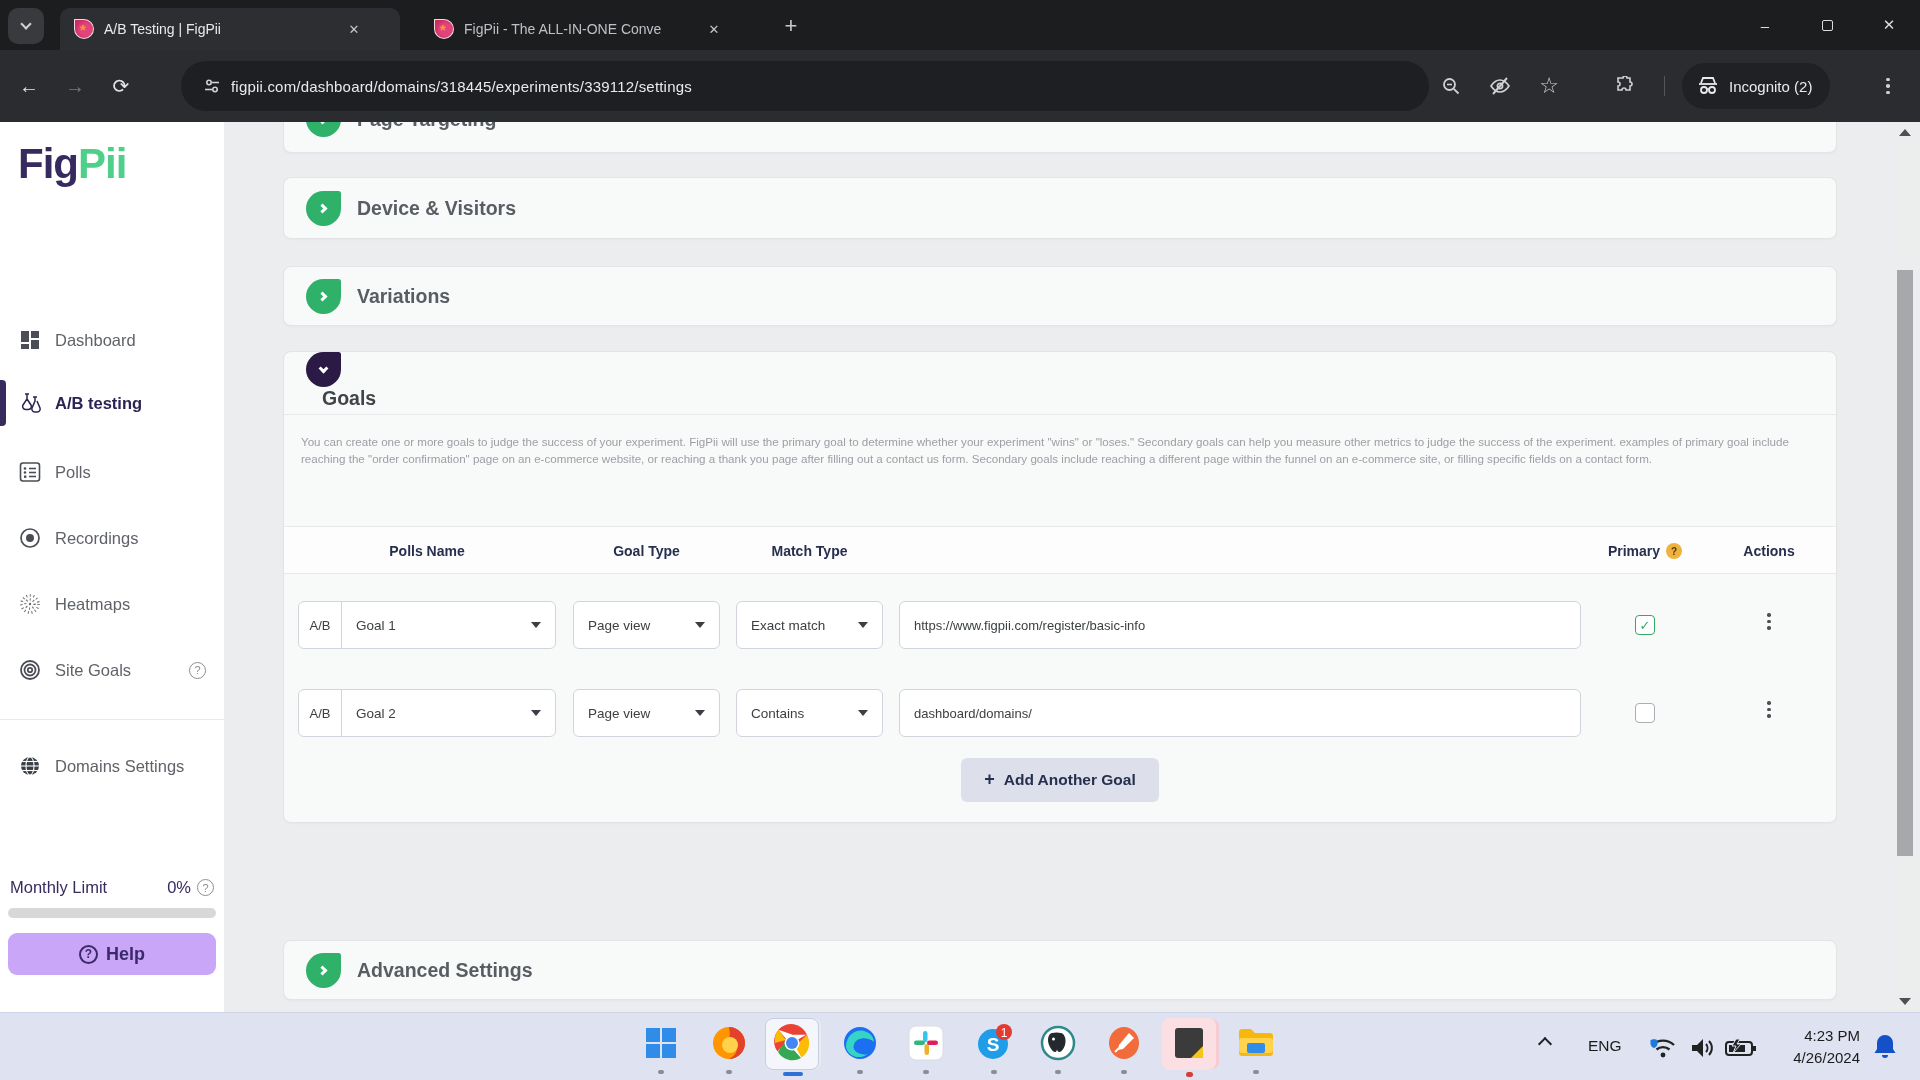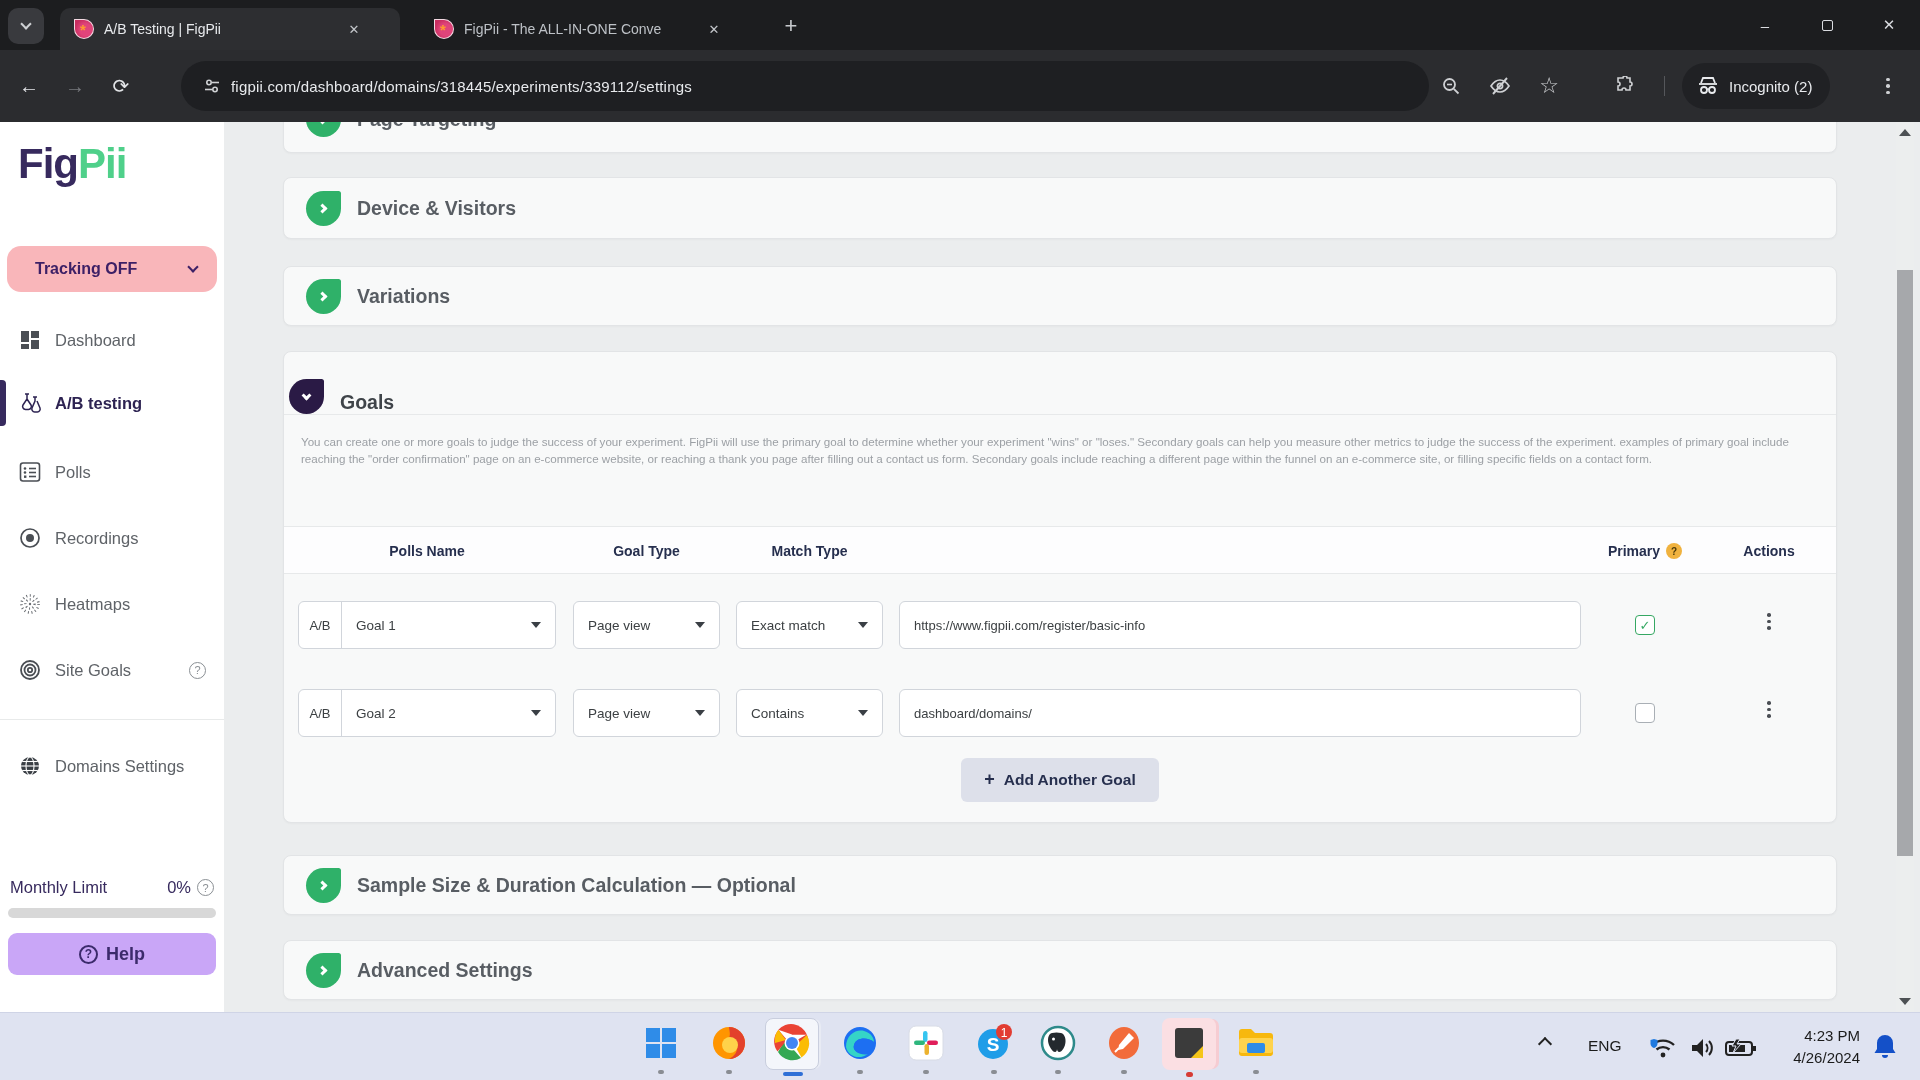--- a/index.html
+++ b/index.html
@@ -55,21 +55,21 @@
   .help-q { width:19px; height:19px; border-radius:50%; border:2px solid #3b2a6b; font-size:12px; display:flex; align-items:center; justify-content:center; }
 
   .main { position:absolute; left:224px; top:0; width:1672px; height:890px; overflow:hidden; }
   .card { position:absolute; left:59px; width:1554px; background:#f8f9f9; border:1px solid #e2e4e6; border-radius:8px; box-shadow:0 1px 2px rgba(0,0,0,.03); }
   .sec-head { display:flex; align-items:center; height:100%; padding-left:22px; }
   .leaf { width:35px; height:35px; border-radius:55% 8% 55% 55%; background:#2fb169; display:flex; align-items:center; justify-content:center; flex:0 0 auto; }
   .leaf.purple { background:#2a1a45; }
   .leaf .chev { border-color:#fff; border-width:3px; width:7px; height:7px; transform:rotate(-45deg); margin:0 0 0 -2px; }
   .leaf .chev.down { transform:rotate(45deg); margin:-3px 0 0 0; }
   .sec-title { margin-left:16px; font-size:19.5px; font-weight:bold; color:#585d63; }
-  .goals-head { height:63px; border-bottom:1px solid #e7e9ea; display:flex; align-items:flex-end; padding-left:5px; }
+  .goals-head { height:63px; border-bottom:1px solid #e7e9ea; display:flex; align-items:flex-start; padding-left:22px;flex-direction:column; }
   .goals-desc { position:absolute; left:17px; top:82px; width:1516px; font-size:11.6px; line-height:16.5px; color:#9ca0a5; }
   .ghead { position:absolute; left:0; top:174px; width:1552px; height:48px; background:#fdfdfe; border-top:1px solid #e7e9ea; border-bottom:1px solid #e7e9ea; }
   .gcol { position:absolute; top:0; height:48px; display:flex; align-items:center; justify-content:center; font-size:14px; font-weight:bold; color:#262f4e; gap:6px; }
   .prim-q { width:16px; height:16px; border-radius:50%; background:#f0b23e; color:#4c3a09; font-size:10px; font-weight:bold; display:flex; align-items:center; justify-content:center; }
   .grow { position:absolute; left:0; width:1552px; height:48px; }
   .gsel { position:absolute; top:0; height:48px; background:#fff; border:1px solid #d1d5db; border-radius:6px; display:flex; align-items:center; font-size:13.5px; color:#3c4043; }
   .ab-badge { width:43px; height:100%; border-right:1px solid #d1d5db; display:flex; align-items:center; justify-content:center; font-size:13px; color:#3c4043; flex:0 0 auto; }
   .gsel .txt { padding-left:14px; flex:1; }
   .caret { width:0; height:0; border-left:5px solid transparent; border-right:5px solid transparent; border-top:6px solid #3a3f45; margin-right:14px; }
   .gval { position:absolute; top:0; left:615px; width:682px; height:48px; background:#fff; border:1px solid #d1d5db; border-radius:6px; display:flex; align-items:center; padding-left:14px; font-size:13px; color:#3c4043; }
@@ -187,24 +187,20 @@
         <i></i>
       </span>
   </div>
 </div>
 
 <div class="page">
 
   <div class="sidebar">
     <div class="logo"><span class="fig">Fig</span><span class="pii">Pii</span></div>
 
-    <div class="track-pill">
-      <span class="lbl">Tracking OFF</span>
-      <span class="chev"></span>
-    </div>
 
     <div class="side-item" style="top:196px;">
       <span class="ic">
         <svg width="20" height="20" viewBox="0 0 20 20">
             <rect x="1" y="1" width="8" height="11" fill="#4a4e54"></rect>
             <rect x="11" y="1" width="8" height="7" fill="#4a4e54"></rect>
             <rect x="1" y="14" width="8" height="5" fill="#4a4e54"></rect>
             <rect x="11" y="10" width="8" height="9" fill="#4a4e54"></rect>
           </svg>
       </span>
@@ -401,28 +397,20 @@
             </span>
         </div>
       </div>
 
       <div class="add-btn">
         <span class="plus">+</span>
         <span>Add Another Goal</span>
       </div>
     </div>
 
-    <div class="card" style="top:733px; height:60px;">
-      <div class="sec-head">
-        <span class="leaf">
-            <span class="chev"></span>
-          </span>
-        <span class="sec-title">Sample Size &amp; Duration Calculation — Optional</span>
-      </div>
-    </div>
 
     <div class="card" style="top:818px; height:60px;">
       <div class="sec-head">
         <span class="leaf">
             <span class="chev"></span>
           </span>
         <span class="sec-title">Advanced Settings</span>
       </div>
     </div>
   </div>

